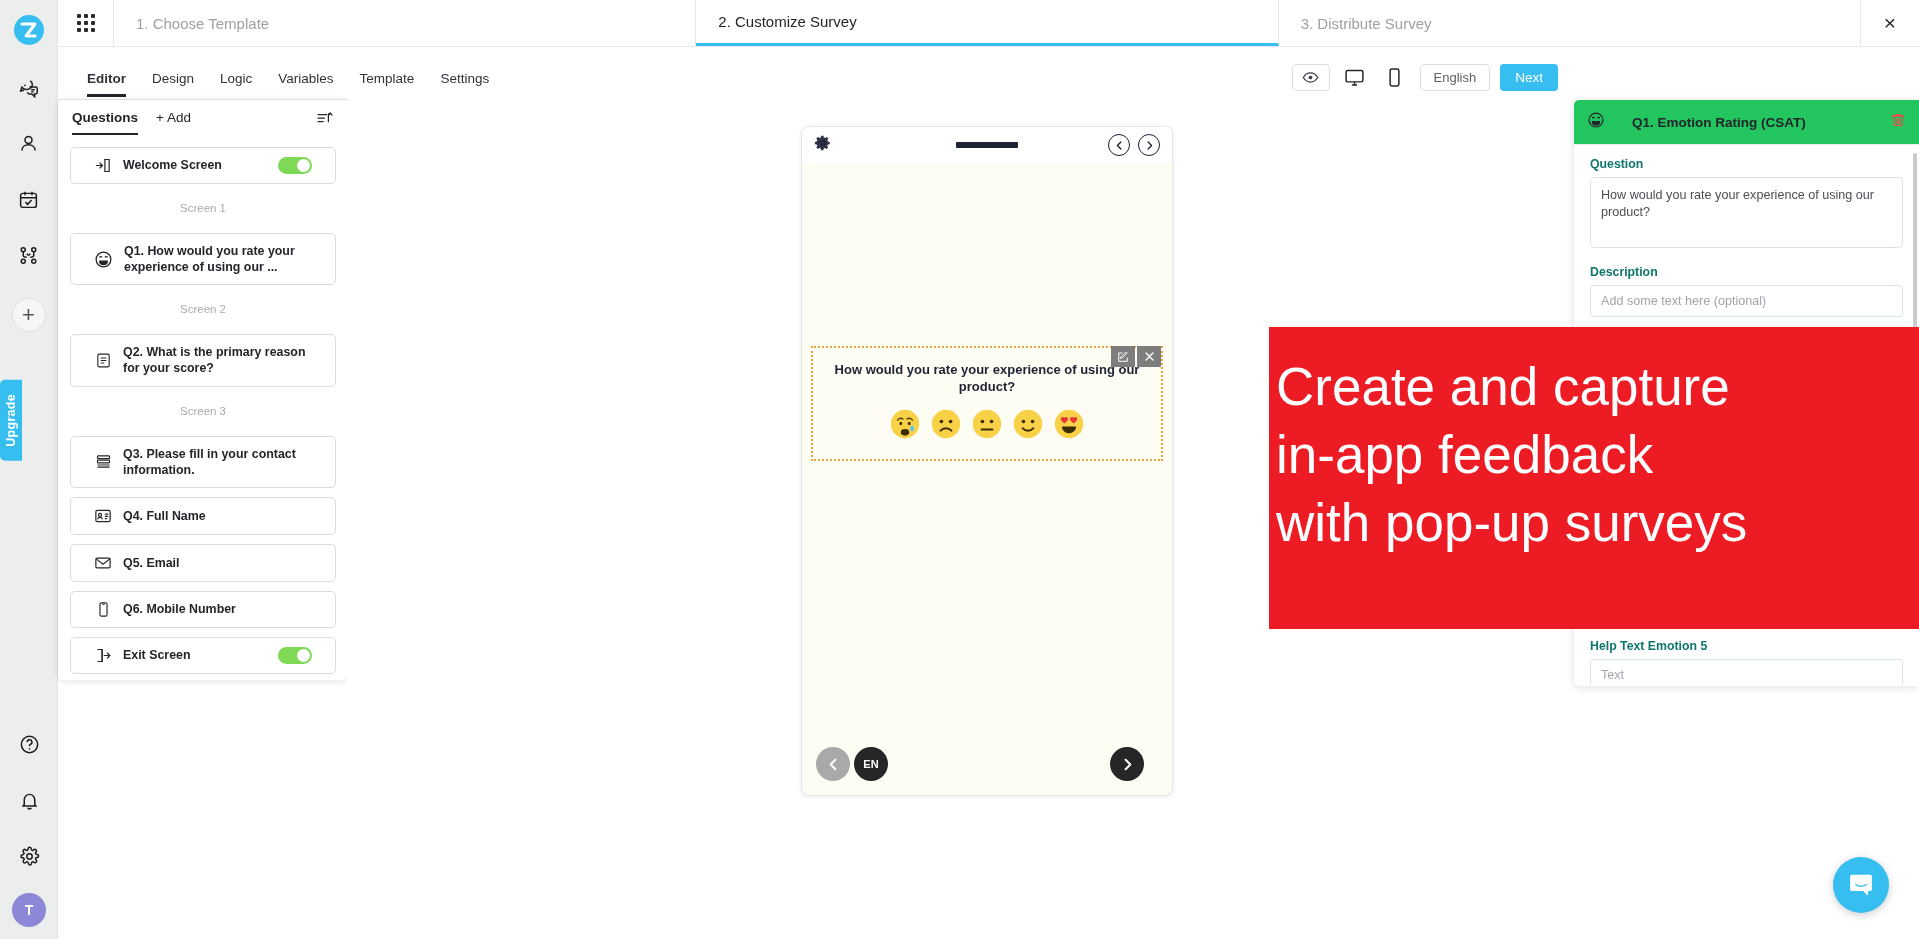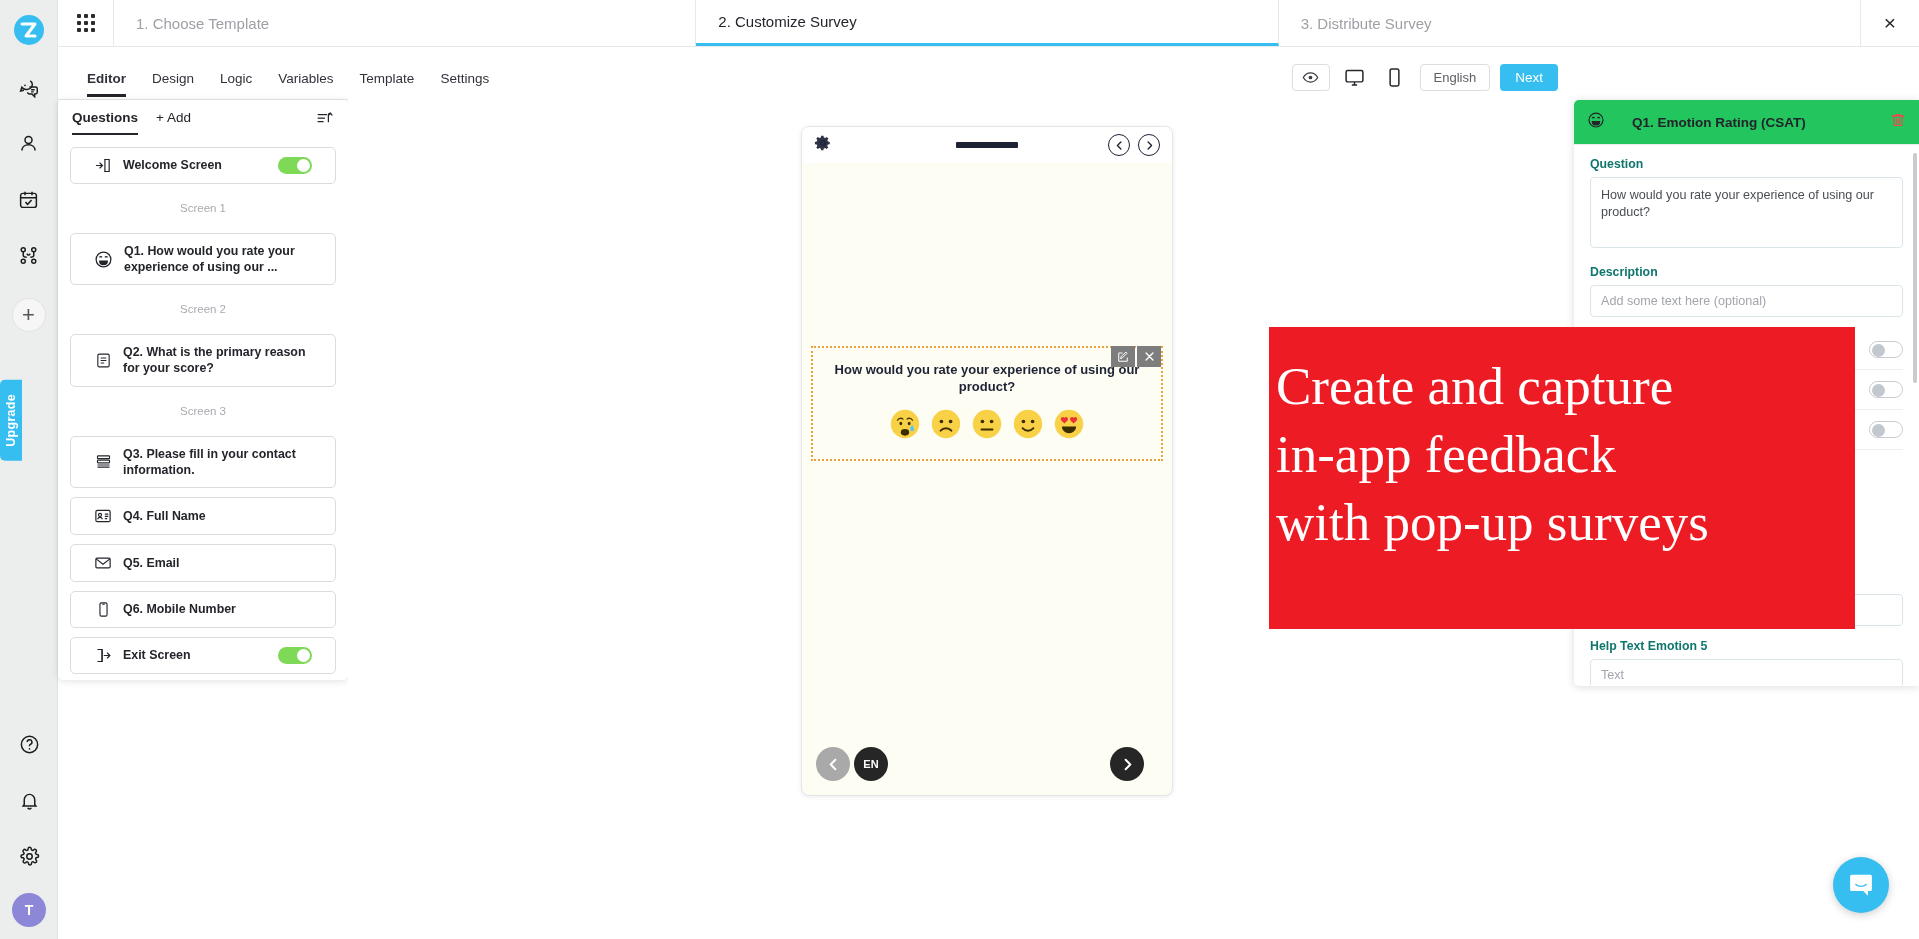--- a/index.html
+++ b/index.html
@@ -203,23 +203,23 @@
   .rdot { width: 13px; height: 13px; border-radius: 50%; border: 2px solid #c7cace; background:#fff; }
   .radio.on .rdot { border-color: #19b3ea; }
   .radio.on .rdot::after {
     content:""; display:block; width:5px; height:5px; border-radius:50%;
     background:#19b3ea; margin:2px auto;
   }
   .rscroll { position: absolute; right: 2px; top: 8px; width: 4px; height: 230px; background: #c8cbd0; border-radius: 2px; cursor: pointer; }
 
   
   .redbox {
-    position: absolute; left: 1269px; top: 327px; width: 586px; height: 302px;
+    position: absolute; left: 1269px; top: 327px; width: 650px; height: 302px;
     background: #ed1c24; color: #fff; padding: 26px 0 0 4px;
-    font-size: 53px; line-height: 1.28; font-family: Liberation Serif, serif;
+    font-size: 53px; line-height: 1.28; font-family: Liberation Sans, sans-serif;
     overflow: hidden;
   }
   .redbox span { display: block; padding-left: 3px; }
 
   
   .intercom {
     position: absolute; right: 30px; bottom: 26px; width: 56px; height: 56px;
     border-radius: 50%; background: #37bef0; display: flex; align-items: center;
     justify-content: center; cursor: pointer; box-shadow: 0 2px 8px rgba(0,0,0,.2);
   }

